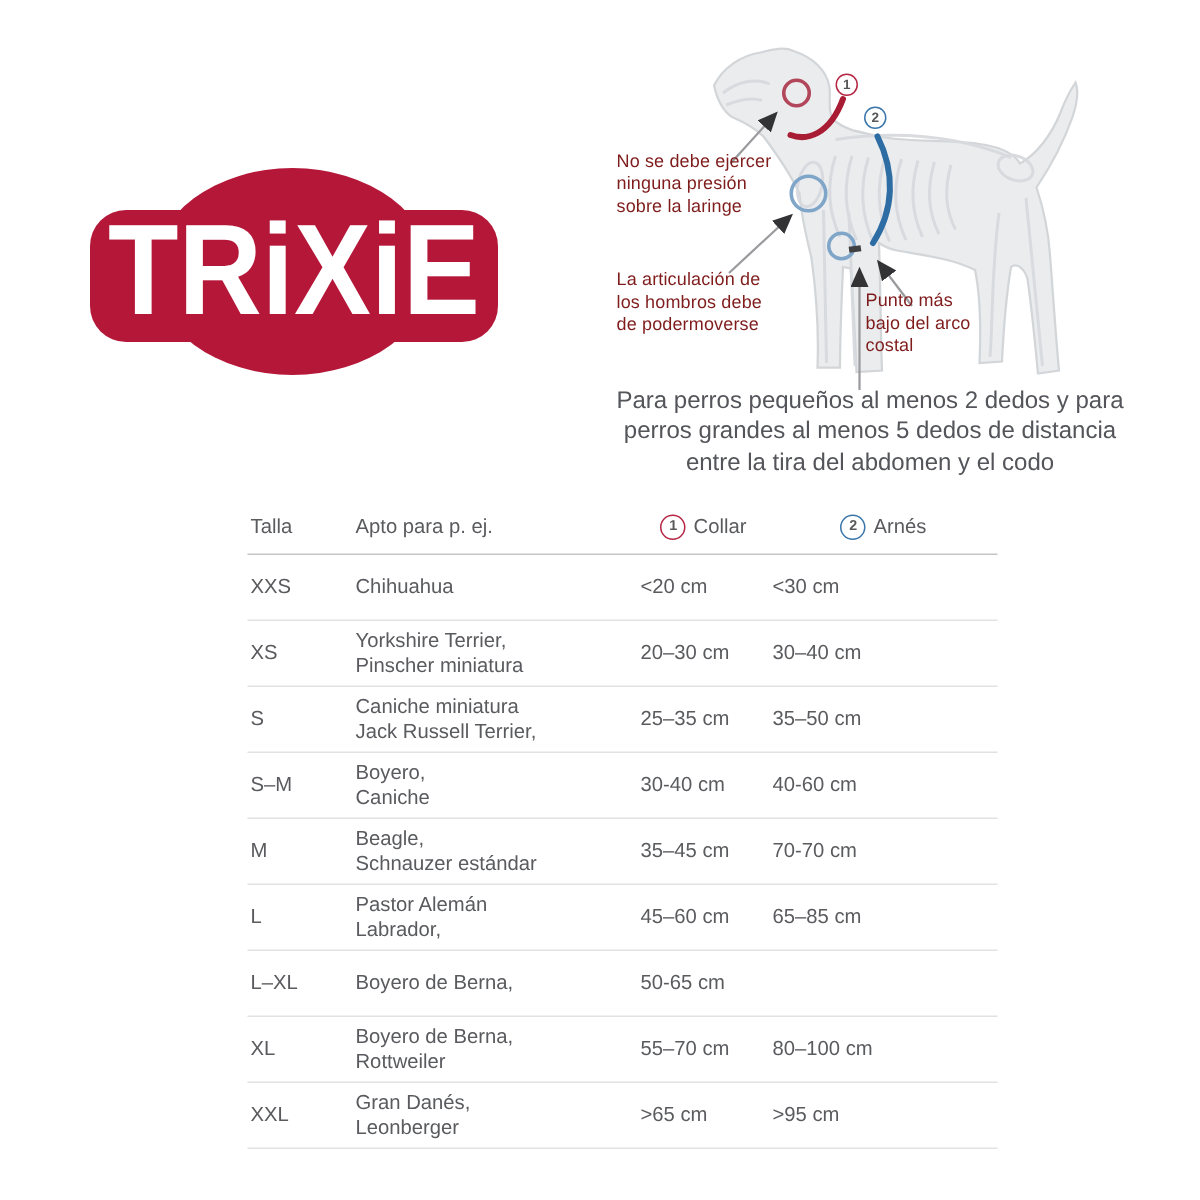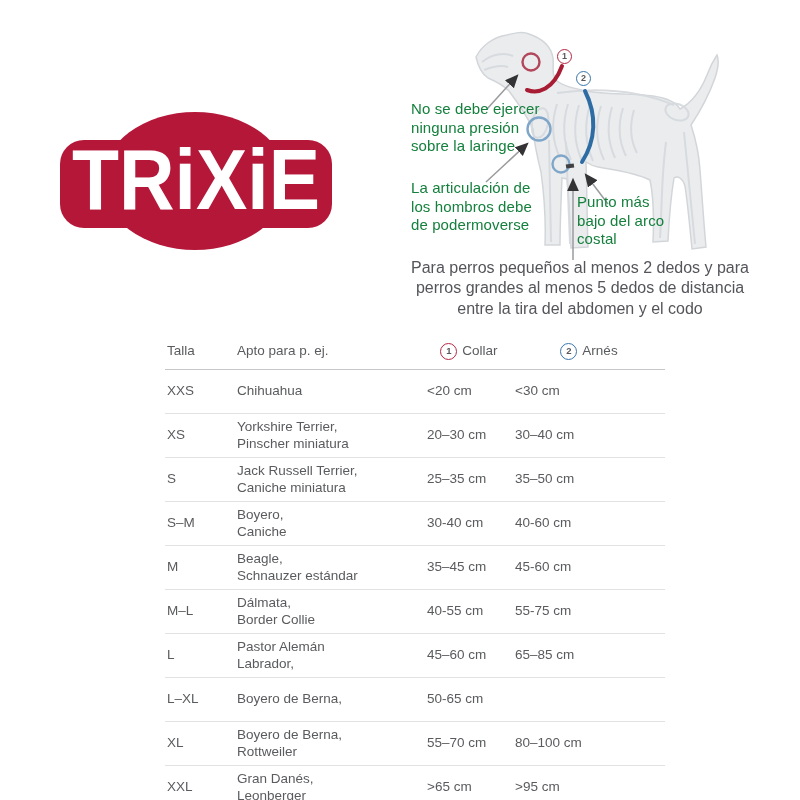--- a/index.html
+++ b/index.html
@@ -4,21 +4,21 @@
 <style>
   html,body{margin:0;padding:0;}
   body{
     width:800px;height:800px;background:#ffffff;position:relative;overflow:hidden;
     font-family:"Liberation Sans",sans-serif;color:#56575a;
   }
   
   .logo{position:absolute;left:58px;top:110px;width:276px;height:142px;}
   
   .dog-svg{position:absolute;left:400px;top:15px;width:400px;height:260px;}
-  .anno{position:absolute;font-size:15px;line-height:1.24;color:#15803d;letter-spacing:.1px;}
+  .anno{position:absolute;font-size:12px;line-height:1.24;color:#7f1d1d;letter-spacing:.1px;}
   .anno-laringe{left:411px;top:100px;}
   .anno-hombros{left:411px;top:179px;}
   .anno-arco{left:577px;top:193px;}
   .footnote{position:absolute;left:400px;top:258px;width:360px;text-align:center;
             font-size:16px;line-height:1.28;color:#54555a;}
   .badge{
     position:absolute;width:13px;height:13px;border-radius:50%;background:#fff;
     display:flex;align-items:center;justify-content:center;
     font-size:9px;font-weight:bold;color:#58585a;line-height:1;
   }
@@ -165,52 +165,43 @@
         <div class="cell">
           <div>Yorkshire Terrier,</div>
           <div>Pinscher miniatura</div>
         </div>
         <div class="cell">20–30 cm</div>
         <div class="cell">30–40 cm</div>
       </div>
       <div class="t-row">
         <div class="cell">S</div>
         <div class="cell">
+          <div>Caniche miniatura</div>
           <div>Jack Russell Terrier,</div>
-          <div>Caniche miniatura</div>
         </div>
         <div class="cell">25–35 cm</div>
         <div class="cell">35–50 cm</div>
       </div>
       <div class="t-row">
         <div class="cell">S–M</div>
         <div class="cell">
           <div>Boyero,</div>
           <div>Caniche</div>
         </div>
         <div class="cell">30-40 cm</div>
         <div class="cell">40-60 cm</div>
       </div>
       <div class="t-row">
         <div class="cell">M</div>
         <div class="cell">
           <div>Beagle,</div>
           <div>Schnauzer estándar</div>
         </div>
         <div class="cell">35–45 cm</div>
-        <div class="cell">45-60 cm</div>
-      </div>
-      <div class="t-row">
-        <div class="cell">M–L</div>
-        <div class="cell">
-          <div>Dálmata,</div>
-          <div>Border Collie</div>
-        </div>
-        <div class="cell">40-55 cm</div>
-        <div class="cell">55-75 cm</div>
+        <div class="cell">70-70 cm</div>
       </div>
       <div class="t-row">
         <div class="cell">L</div>
         <div class="cell">
           <div>Pastor Alemán</div>
           <div>Labrador,</div>
         </div>
         <div class="cell">45–60 cm</div>
         <div class="cell">65–85 cm</div>
       </div>

